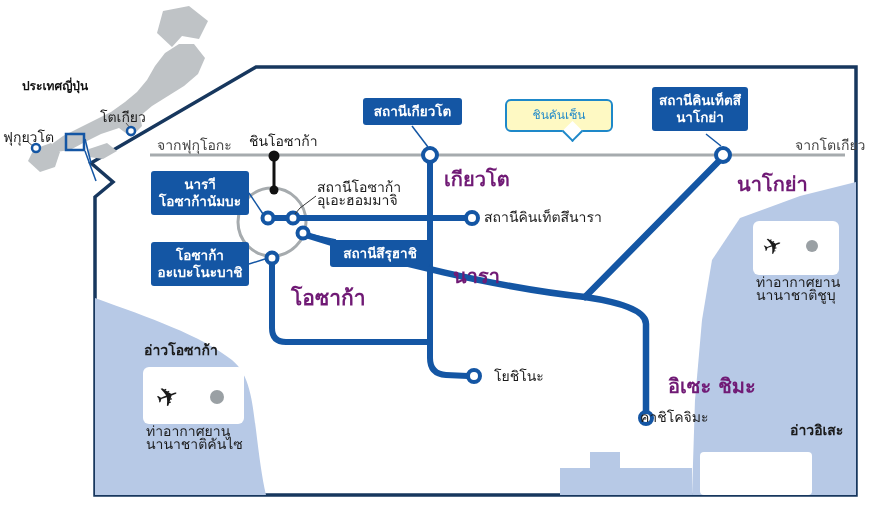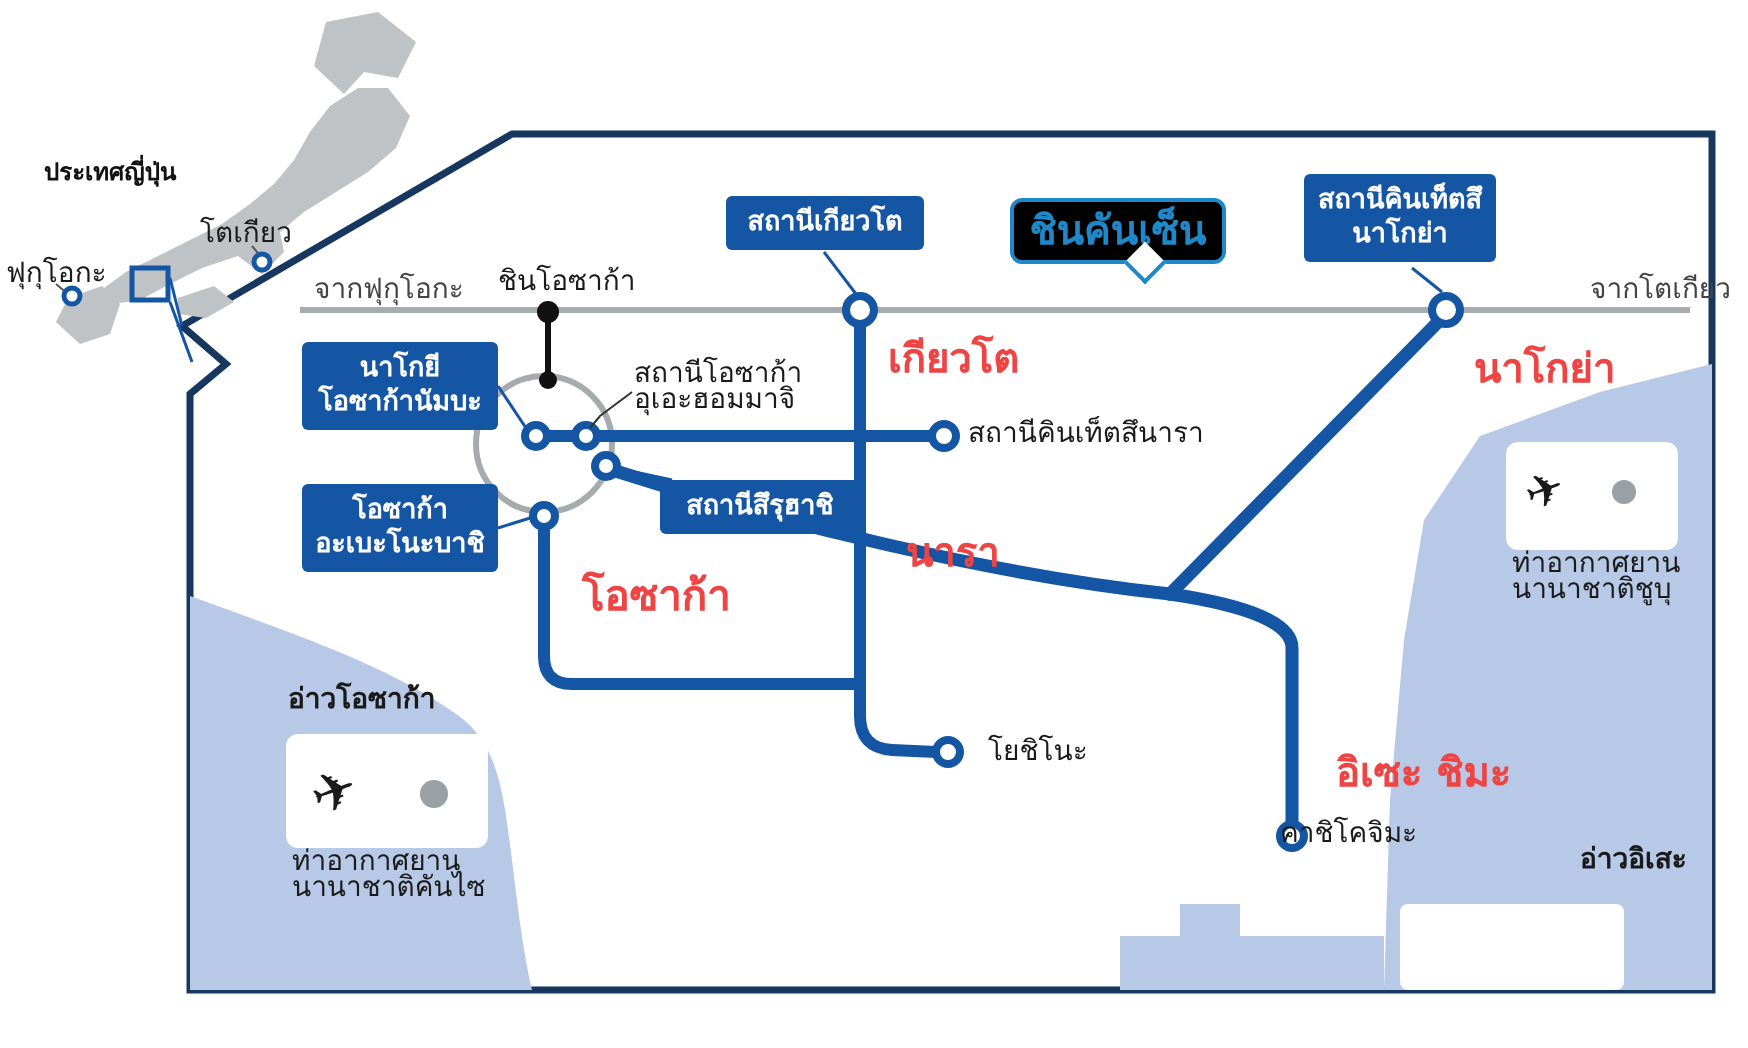--- a/index.html
+++ b/index.html
@@ -5,31 +5,31 @@
   html,body { margin:0; padding:0; background:#ffffff; }
   #stage {
     position:relative; width:874px; height:524px; overflow:hidden;
     background:#ffffff;
     font-family:"DejaVu Sans","Liberation Sans",sans-serif;
   }
   #stage svg { position:absolute; left:0; top:0; }
   .lbl { position:absolute; font-size:14px; line-height:13px; color:#1a1a1a; white-space:nowrap; }
   .lbl.gray { color:#444; }
   .lbl.semibold { font-weight:bold; }
-  .city { position:absolute; font-weight:bold; color:#ef4444; white-space:nowrap; }
+  .city { position:absolute; font-weight:bold; color:#701a75; white-space:nowrap; }
   .country { position:absolute; font-weight:bold; font-size:12px; color:#111; white-space:nowrap; }
   .bluebox {
     position:absolute; background:#1456a4; color:#fff; font-weight:bold;
     font-size:13.5px; line-height:17px; text-align:center; border-radius:3px;
     padding:5px 4px; box-sizing:border-box;
   }
   .bluebox span { display:block; }
   .bubble {
-    position:absolute; background:#000000; border:2.5px solid #1e88c9; color:#1e88c9;
-    font-weight:bold; font-size:20px; text-align:center; border-radius:6px;
+    position:absolute; background:#fef9c3; border:2.5px solid #1e88c9; color:#1e88c9;
+    font-weight:normal; font-size:12px; text-align:center; border-radius:6px;
     width:104px; height:29px; line-height:29px;
   }
   .bubble::after {
     content:""; position:absolute; bottom:-9px; left:58px; width:13px; height:13px;
     background:#fff; border-right:2.5px solid #1e88c9; border-bottom:2.5px solid #1e88c9;
     transform:rotate(45deg);
   }
   .plane { position:absolute; color:#1a1a1a; }
 </style>
 </head>
@@ -107,42 +107,42 @@
     <line x1="28" y1="142" x2="34" y2="147" stroke="#555" stroke-width="1"></line>
     <circle cx="131" cy="131" r="4" fill="#fff" stroke="#1456a4" stroke-width="2.5"></circle>
     <circle cx="36" cy="148" r="4" fill="#fff" stroke="#1456a4" stroke-width="2.5"></circle>
     <rect x="66" y="134" width="18" height="16" fill="none" stroke="#1456a4" stroke-width="2.5"></rect>
     <line x1="85" y1="139" x2="91" y2="163" stroke="#1456a4" stroke-width="1.5"></line>
     <line x1="85" y1="151" x2="96" y2="181" stroke="#1456a4" stroke-width="1.5"></line>
   </svg>
 
   <div class="country" style="left:22px; top:76px;">ประเทศญี่ปุ่น</div>
   <div class="lbl" style="left:100px; top:111px;">โตเกียว</div>
-  <div class="lbl" style="left:3px; top:131px;">ฟุกุโอกะ</div>
+  <div class="lbl" style="left:3px; top:131px;">ฟุกุยวโต</div>
 
   <div class="lbl gray" style="left:157px; top:139px;">จากฟุกุโอกะ</div>
   <div class="lbl" style="left:249px; top:135px;">ชินโอซาก้า</div>
   <div class="lbl gray" style="left:795px; top:139px;">จากโตเกียว</div>
   <div class="bubble" style="left:505px; top:99px;">ชินคันเซ็น</div>
 
   <div class="city" style="left:444px; top:163px; font-size:20px;">เกียวโต</div>
   <div class="city" style="left:737px; top:168px; font-size:20px;">นาโกย่า</div>
   <div class="city" style="left:291px; top:281px; font-size:21px;">โอซาก้า</div>
   <div class="city" style="left:453px; top:260px; font-size:20px;">นารา</div>
   <div class="city" style="left:668px; top:370px; font-size:20px;">อิเซะ ชิมะ</div>
 
   <div class="bluebox" style="left:363px; top:98px; width:99px;">
     <span>สถานีเกียวโต</span>
   </div>
   <div class="bluebox" style="left:652px; top:87px; width:96px;">
     <span>สถานีคินเท็ตสึ</span>
     <span>นาโกย่า</span>
   </div>
   <div class="bluebox" style="left:151px; top:171px; width:98px;">
-    <span>นาโกยี</span>
+    <span>นาราี</span>
     <span>โอซาก้านัมบะ</span>
   </div>
   <div class="bluebox" style="left:151px; top:242px; width:98px;">
     <span>โอซาก้า</span>
     <span>อะเบะโนะบาชิ</span>
   </div>
   <div class="bluebox" style="left:330px; top:240px; width:100px;">
     <span>สถานีสึรุฮาชิ</span>
   </div>
 

